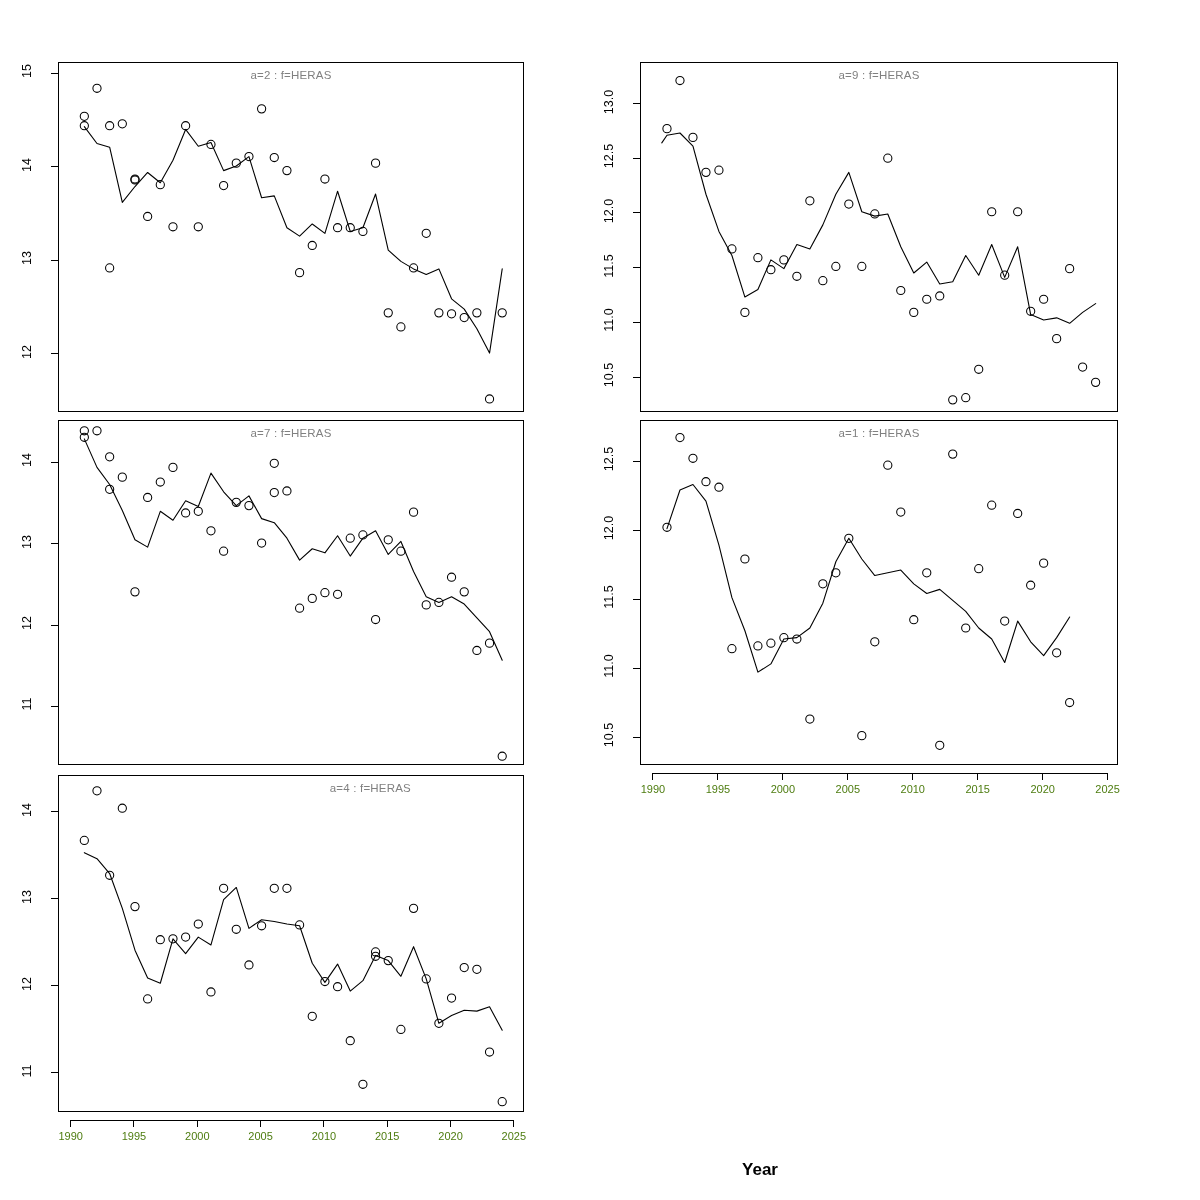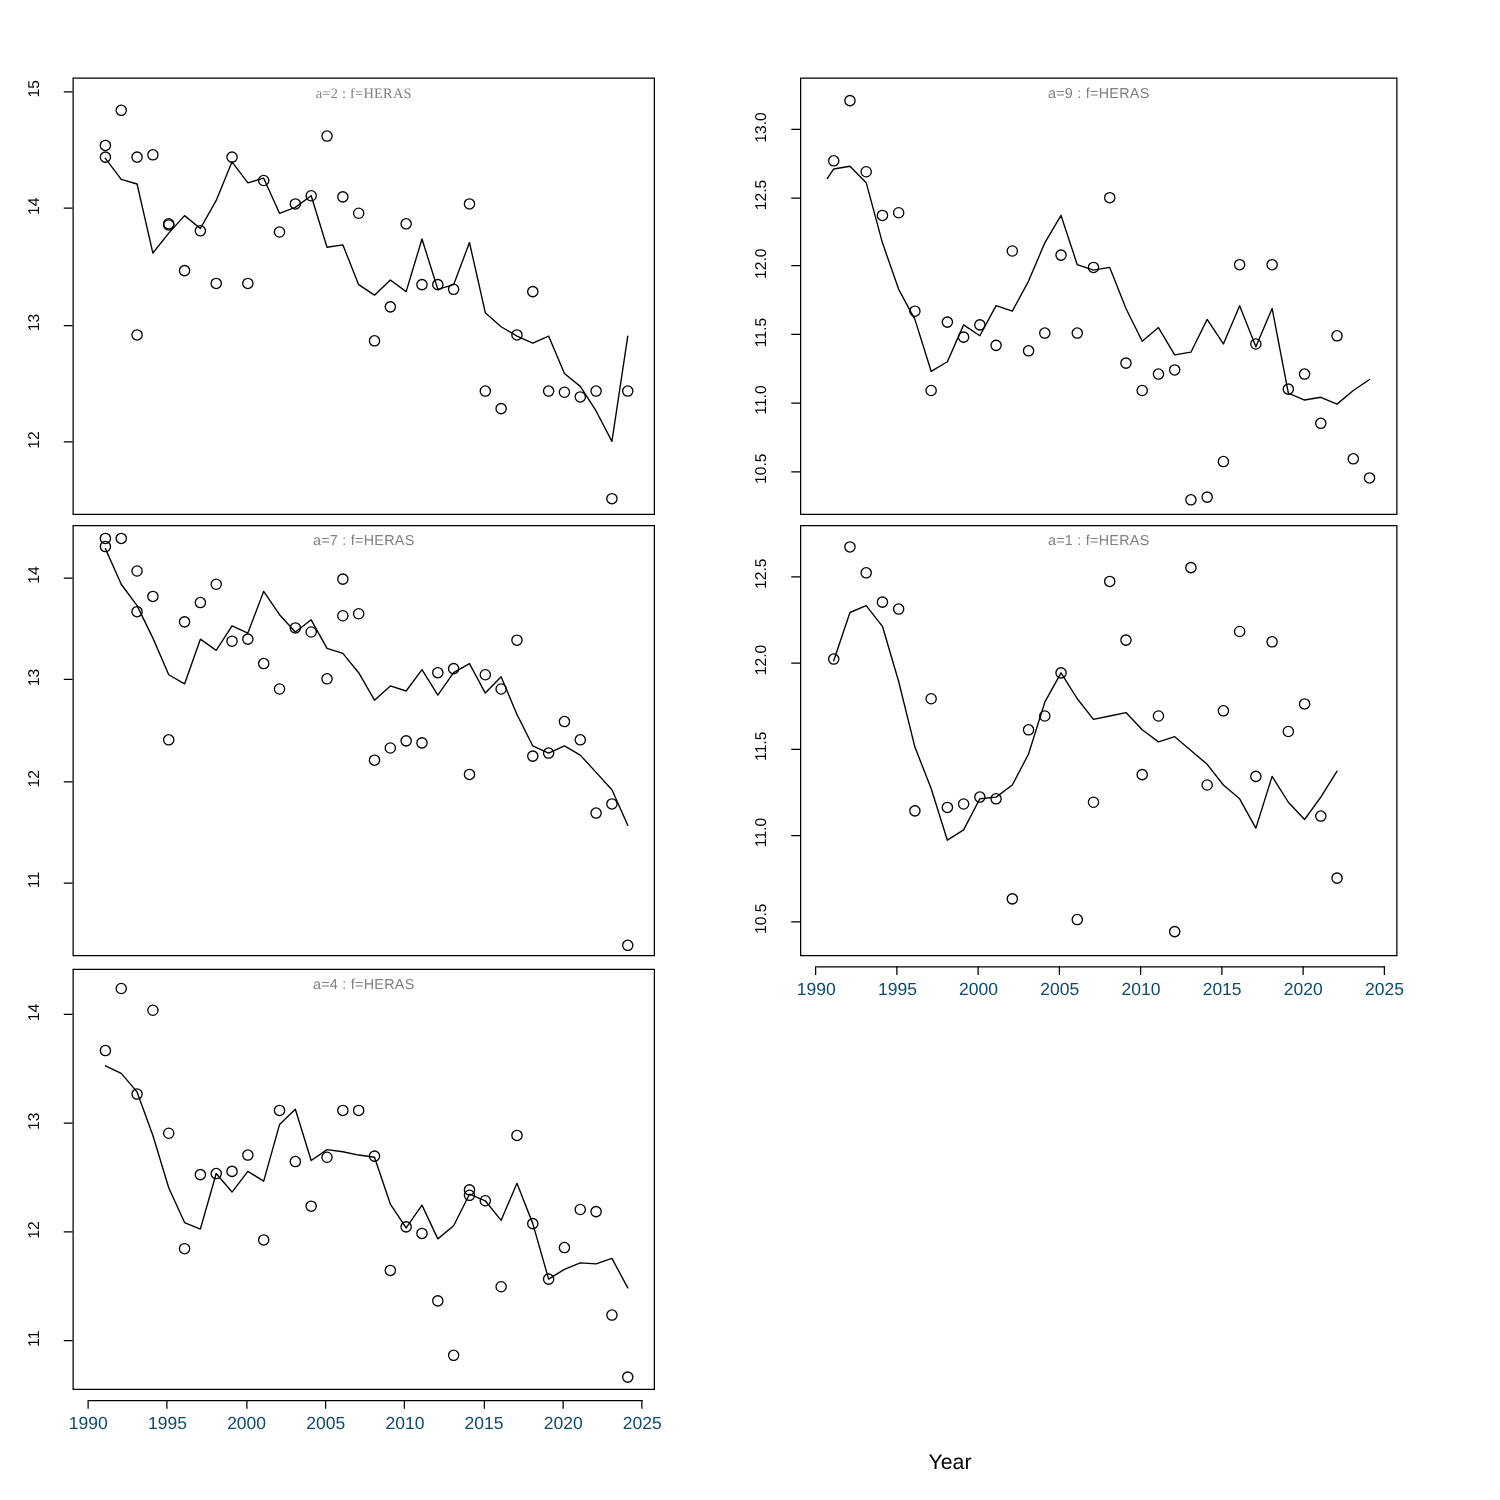--- a/index.html
+++ b/index.html
@@ -38,22 +38,22 @@
   }
   .ytick-label {
     position: absolute;
     font-size: 12.5px;
     color: #000000;
     white-space: nowrap;
     transform-origin: center center;
   }
   .xtick-label {
     position: absolute;
-    font-size: 14px;
-    color: #0c4a6e;
+    font-size: 11px;
+    color: #4d7c0f;
     white-space: nowrap;
   }
   .tickmark {
     position: absolute;
     background: #000000;
   }
   .axis-line {
     position: absolute;
     background: #000000;
   }
@@ -78,21 +78,21 @@
   svg.series circle {
     fill: none;
     stroke: #000000;
     stroke-width: 1.05;
   }
 </style>
 </head>
 <body>
 
 <div id="root">
-  <span class="xlabel" id="xlabel" style="left: 760px; top: 1160px; transform: translateX(-50%);">Year</span>
+  <span class="xlabel" id="xlabel" style="left: 760px; top: 1160px; transform: translateX(-50%); font-weight: bold;">Year</span>
 <div class="plot-frame" style="left: 58px; top: 62px; width: 466px; height: 350px;">
       <svg class="series" width="466" height="350">
         <g>
           <circle cx="25.33" cy="62.70" r="4.1"></circle>
           <circle cx="25.33" cy="53.34" r="4.1"></circle>
           <circle cx="37.99" cy="25.27" r="4.1"></circle>
           <circle cx="50.65" cy="62.70" r="4.1"></circle>
           <circle cx="50.65" cy="204.95" r="4.1"></circle>
           <circle cx="63.32" cy="60.83" r="4.1"></circle>
           <circle cx="75.98" cy="116.98" r="4.1"></circle>
@@ -123,21 +123,21 @@
           <circle cx="379.89" cy="249.87" r="4.1"></circle>
           <circle cx="392.55" cy="250.80" r="4.1"></circle>
           <circle cx="405.22" cy="254.55" r="4.1"></circle>
           <circle cx="417.88" cy="249.87" r="4.1"></circle>
           <circle cx="430.54" cy="335.96" r="4.1"></circle>
           <circle cx="443.21" cy="249.87" r="4.1"></circle>
         </g>
         <polyline points="25.33,63.64 37.99,80.48 50.65,84.22 63.32,139.44 75.98,123.53 88.64,109.49 101.30,119.79 113.97,97.33 126.63,66.44 139.29,83.29 151.96,79.55 164.62,107.62 177.28,102.94 189.95,93.58 202.61,134.76 215.27,132.89 227.93,164.71 240.60,173.13 253.26,160.96 265.92,170.32 278.59,128.21 291.25,168.45 303.91,164.71 316.58,131.02 329.24,187.17 341.90,198.40 354.57,205.88 367.23,211.50 379.89,205.88 392.55,235.83 405.22,246.12 417.88,265.78 430.54,290.11 443.21,205.88"></polyline>
       </svg>
     </div>
-    <span class="panel-title" style="left: 171px; width: 240px; top: 69px; font-family: Liberation Serif, serif;">a=2  :  f=HERAS</span>
+    <span class="panel-title" style="left: 171px; width: 240px; top: 69px;">a=2  :  f=HERAS</span>
     <div class="tickmark" style="left: 51px; top: 353.479px; width: 7px; height: 1px;"></div>
     <span class="ytick-label" style="left: 10px; top: 344.979px; width: 34px; text-align: center; transform: rotate(-90deg);">12</span>
     <div class="tickmark" style="left: 51px; top: 259.896px; width: 7px; height: 1px;"></div>
     <span class="ytick-label" style="left: 10px; top: 251.396px; width: 34px; text-align: center; transform: rotate(-90deg);">13</span>
     <div class="tickmark" style="left: 51px; top: 166.313px; width: 7px; height: 1px;"></div>
     <span class="ytick-label" style="left: 10px; top: 157.813px; width: 34px; text-align: center; transform: rotate(-90deg);">14</span>
     <div class="tickmark" style="left: 51px; top: 72.7299px; width: 7px; height: 1px;"></div>
     <span class="ytick-label" style="left: 10px; top: 64.2299px; width: 34px; text-align: center; transform: rotate(-90deg);">15</span>
     <div class="plot-frame" style="left: 58px; top: 420px; width: 466px; height: 345px;">
       <svg class="series" width="466" height="345">
@@ -227,21 +227,21 @@
           <circle cx="379.89" cy="247.31" r="4.1"></circle>
           <circle cx="392.55" cy="222.05" r="4.1"></circle>
           <circle cx="405.22" cy="191.58" r="4.1"></circle>
           <circle cx="417.88" cy="193.32" r="4.1"></circle>
           <circle cx="430.54" cy="276.04" r="4.1"></circle>
           <circle cx="443.21" cy="325.68" r="4.1"></circle>
         </g>
         <polyline points="25.33,76.63 37.99,82.73 50.65,97.53 63.32,132.36 75.98,174.16 88.64,202.03 101.30,207.25 113.97,162.84 126.63,177.64 139.29,161.10 151.96,168.94 164.62,123.65 177.28,111.46 189.95,152.39 202.61,143.68 215.27,145.42 227.93,148.04 240.60,149.78 253.26,187.22 265.92,206.38 278.59,188.09 291.25,215.09 303.91,204.64 316.58,179.39 329.24,184.61 341.90,200.28 354.57,170.68 367.23,202.90 379.89,247.31 392.55,239.47 405.22,234.25 417.88,235.12 430.54,230.76 443.21,254.27"></polyline>
       </svg>
     </div>
-    <span class="panel-title" style="left: 171px; width: 240px; top: 782px;">a=4  :  f=HERAS</span>
+    <span class="panel-title" style="left: 171px; width: 240px; top: 782px; text-align: right;">a=4  :  f=HERAS</span>
     <div class="tickmark" style="left: 51px; top: 1072.31px; width: 7px; height: 1px;"></div>
     <span class="ytick-label" style="left: 10px; top: 1063.81px; width: 34px; text-align: center; transform: rotate(-90deg);">11</span>
     <div class="tickmark" style="left: 51px; top: 985.234px; width: 7px; height: 1px;"></div>
     <span class="ytick-label" style="left: 10px; top: 976.734px; width: 34px; text-align: center; transform: rotate(-90deg);">12</span>
     <div class="tickmark" style="left: 51px; top: 898.154px; width: 7px; height: 1px;"></div>
     <span class="ytick-label" style="left: 10px; top: 889.654px; width: 34px; text-align: center; transform: rotate(-90deg);">13</span>
     <div class="tickmark" style="left: 51px; top: 811.074px; width: 7px; height: 1px;"></div>
     <span class="ytick-label" style="left: 10px; top: 802.574px; width: 34px; text-align: center; transform: rotate(-90deg);">14</span>
     <div class="axis-line" style="left: 70.663px; top: 1120px; width: 443.207px; height: 1px;"></div>
     <div class="tickmark" style="left: 70.163px; top: 1120px; width: 1px; height: 7px;"></div>

